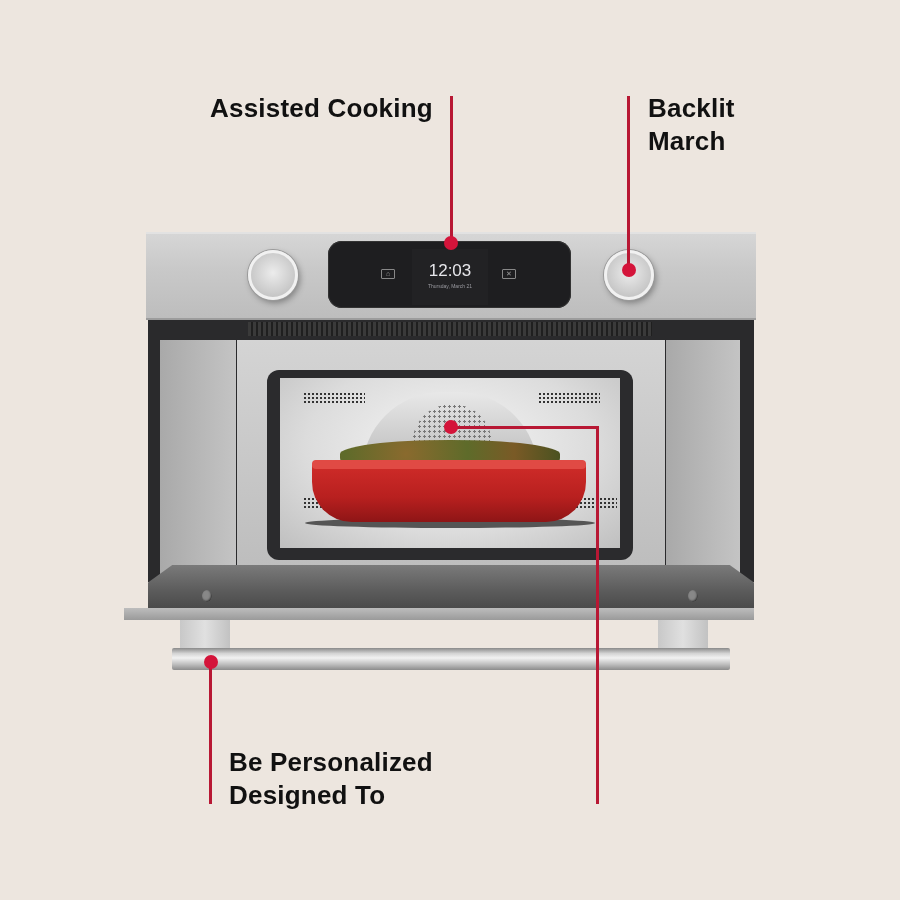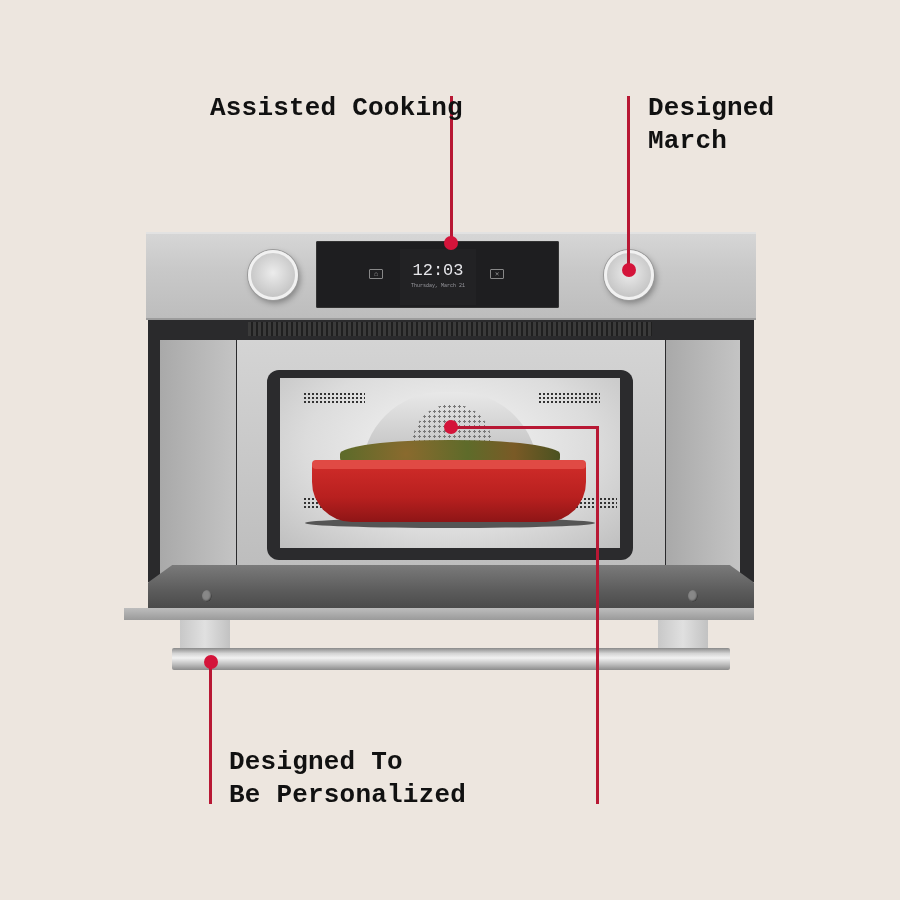--- a/index.html
+++ b/index.html
@@ -1,28 +1,28 @@
 <!DOCTYPE html>
 <html><head>
 <meta charset="utf-8">
 <style>
-  *{box-sizing:border-box;margin:0;padding:0;font-family:Liberation Mono, monospace;}
+  *{box-sizing:border-box;margin:0;padding:0;}
   html,body{width:900px;height:900px;overflow:hidden;}
   body{background:#ede6df;font-family:"Liberation Sans","DejaVu Sans",sans-serif;position:relative;}
   .label{position:absolute;font-weight:bold;font-size:26px;line-height:33px;color:#111;letter-spacing:0.2px;}
   .line{position:absolute;background:#b81834;}
   .dot{position:absolute;width:14px;height:14px;border-radius:50%;background:#d4143a;}
   
   .topband{position:absolute;left:146px;top:232px;width:610px;height:88px;
     background:linear-gradient(180deg,#d6d6d6 0%,#c9c9c9 40%,#bdbdbd 100%);
     border-top:2px solid #e2e2e2;border-bottom:2px solid #9c9c9c;}
   .knob{position:absolute;width:50px;height:50px;border-radius:50%;
     background:radial-gradient(circle at 50% 45%,#ececec 0%,#cfcfcf 55%,#b7b7b7 100%);
     border:3px solid #f1f1f1;box-shadow:0 0 0 1px #9a9a9a,2px 3px 6px rgba(0,0,0,.35);}
-  .display{position:absolute;left:316px;top:241px;width:243px;height:67px;background:#1e1e20;border-radius:2px;
+  .display{position:absolute;left:328px;top:241px;width:243px;height:67px;background:#1e1e20;border-radius:14px;
     box-shadow:inset 0 0 0 1px #333;}
   .screen{position:absolute;left:84px;top:8px;width:76px;height:56px;background:#222224;}
   .time{position:absolute;left:0;right:0;top:12px;text-align:center;color:#e6e6ea;font-size:17px;}
   .date{position:absolute;left:0;right:0;top:34px;text-align:center;color:#9a9aa0;font-size:5px;}
   .ico{position:absolute;width:14px;height:10px;border:1px solid #888;border-radius:1px;color:#999;font-size:7px;line-height:8px;text-align:center;}
   .frame{position:absolute;left:148px;top:320px;width:606px;height:262px;background:#2a2a2c;}
   .side{position:absolute;top:340px;height:240px;background:linear-gradient(90deg,#a9a9a9,#c4c4c4);}
   .vent{position:absolute;left:248px;top:322px;width:404px;height:14px;
     background:repeating-linear-gradient(90deg,#3a3a3a 0 3px,#1f1f1f 3px 5px);}
   .cavityface{position:absolute;left:237px;top:340px;width:428px;height:240px;
@@ -104,21 +104,21 @@
 <div class="dot" style="left:204px;top:655px;"></div>
 
 <div class="line" style="left:450px;top:426px;width:148px;height:3px;"></div>
 <div class="line" style="left:596px;top:426px;width:3px;height:378px;"></div>
 <div class="dot" style="left:444px;top:420px;"></div>
 
 <div class="label" style="left:210px;top:92px;">
   <div>Assisted Cooking</div>
 </div>
 <div class="label" style="left:648px;top:92px;">
-  <div>Designed</div>
+  <div>Backlit</div>
   <div>March</div>
 </div>
 <div class="label" style="left:229px;top:746px;">
+  <div>Be Personalized</div>
   <div>Designed To</div>
-  <div>Be Personalized</div>
 </div>
 <div class="label" style="left:616px;top:746px;">
 </div>
 
 </body></html>

